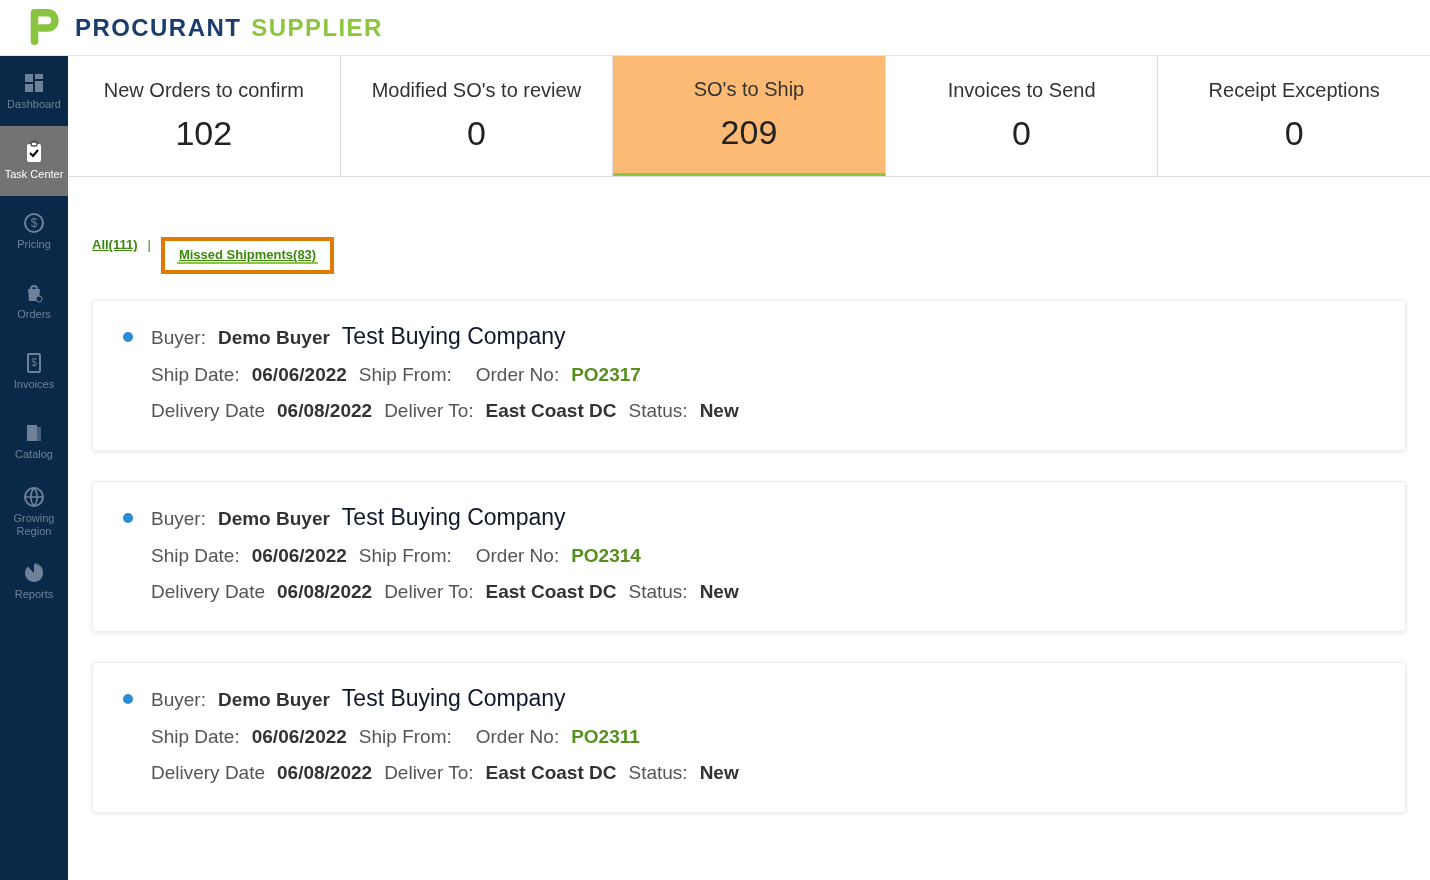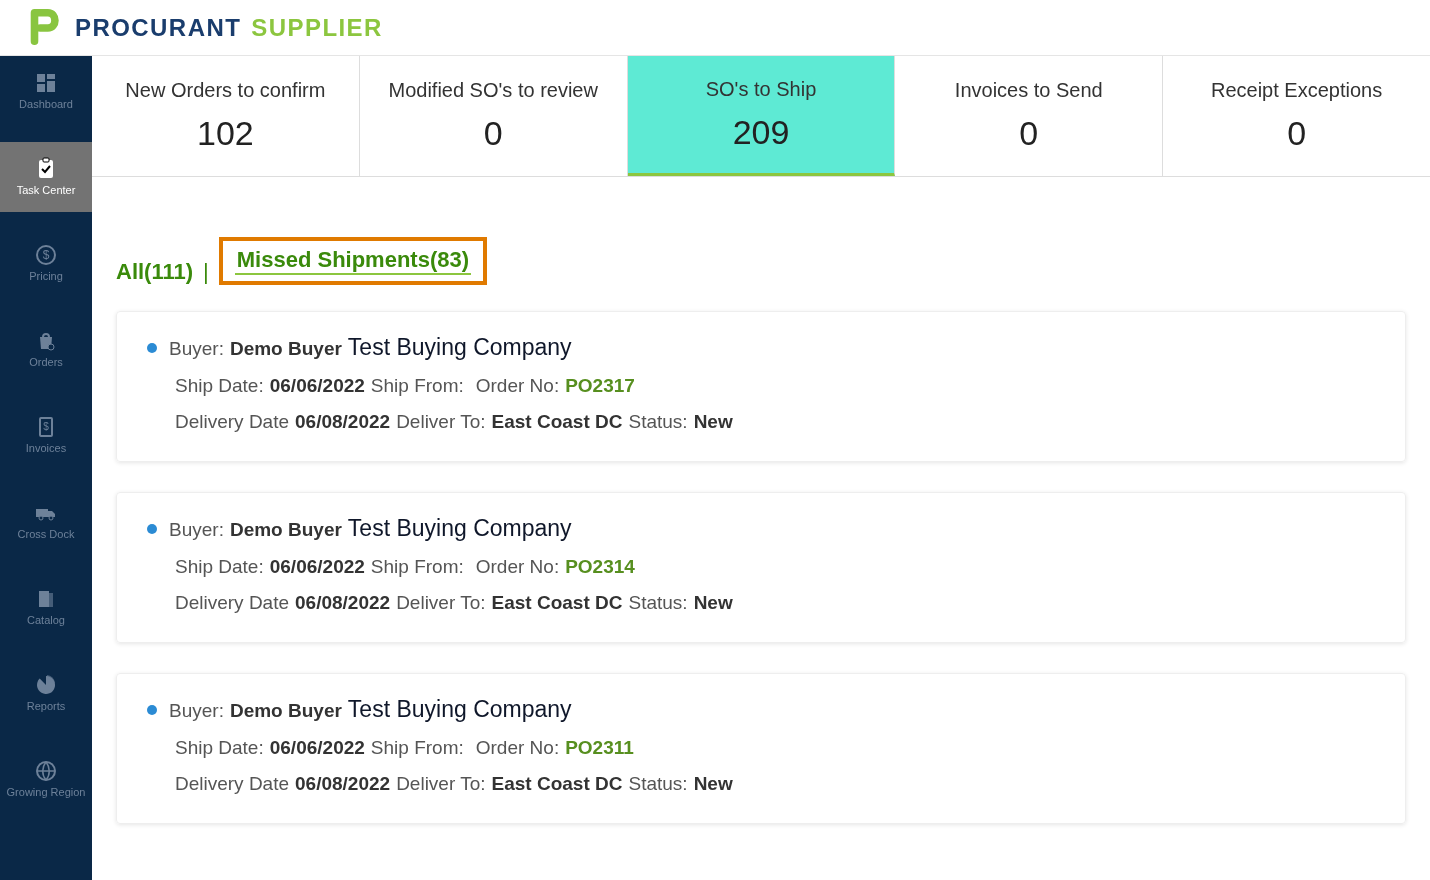--- a/index.html
+++ b/index.html
@@ -5,45 +5,45 @@
     * { margin: 0; padding: 0; box-sizing: border-box; font-family: Arial, Helvetica, sans-serif; }
     body { width: 1430px; height: 880px; background: #fff; overflow: hidden; }
 
     .topbar { height: 56px; display: flex; align-items: center; padding-left: 25px; border-bottom: 1px solid #e5e5e5; }
     .logo-mark { width: 38px; height: 38px; margin-right: 12px; }
     .brand-primary { font-size: 24px; font-weight: 800; color: #1a3d6d; letter-spacing: .06em; }
     .brand-secondary { font-size: 24px; font-weight: 800; color: #8cc63f; letter-spacing: .06em; margin-left: 10px; }
 
     .shell { display: flex; height: calc(100% - 56px); }
 
-    .sidebar { width: 92px; background: #0a2847; display: flex; flex-direction: column; gap: 16px; }
+    .sidebar { width: 68px; background: #0a2847; display: flex; flex-direction: column; }
     .side-item { display: flex; flex-direction: column; align-items: center; justify-content: center; gap: 3px; height: 70px; color: #6d8199; cursor: pointer; text-decoration: none; }
     .side-item.active { background: #737373; color: #fff; }
     .side-item .icon { width: 24px; height: 24px; }
     .side-item .label { font-size: 11px; text-align: center; line-height: 1.1; }
 
     .content { flex: 1; display: flex; flex-direction: column; }
 
     .stat-row { display: flex; border-bottom: 1px solid #ddd; }
     .stat-card { flex: 1; height: 120px; display: flex; flex-direction: column; align-items: center; justify-content: center; cursor: pointer; border-right: 1px solid #ddd; }
     .stat-card:last-child { border-right: none; }
-    .stat-card.selected { background: #5eead4; border-bottom: 3px solid #8cc63f; }
+    .stat-card.selected { background: #fdba74; border-bottom: 3px solid #8cc63f; }
     .stat-title { font-size: 20px; color: #333; }
     .stat-value { font-size: 34px; margin-top: 12px; color: #222; }
 
     .body-area { padding: 0 24px 20px 24px; }
 
-    .filter-tabs { display: flex; align-items: flex-end; margin: 60px 0 26px 0; font-size: 22px; font-weight: 700; color: #3a8a0b; }
+    .filter-tabs { display: flex; align-items: flex-start; margin: 60px 0 26px 0; font-size: 13px; font-weight: 700; color: #3a8a0b; text-decoration: underline; }
     .filter-tab { cursor: pointer; }
     .filter-sep { margin: 0 10px; color: #3a8a0b; font-weight: 400; }
     .filter-tabs .highlighted { border: 4px solid #e07a00; padding: 6px 14px 8px 14px; position: relative; }
     .filter-tabs .underline { position: absolute; left: 12px; right: 12px; bottom: 6px; height: 2px; background: #8cc63f; }
 
     .order-card { border-radius: 4px; box-shadow: 0 1px 4px rgba(0,0,0,.1); padding: 22px 30px 28px 30px; margin: 0 0 30px 0; border: 1px solid #eee; }
-    .order-line { display: flex; align-items: baseline; flex-wrap: wrap; gap: 6px; color: #444; font-size: 19px; margin-top: 14px; }
+    .order-line { display: flex; align-items: baseline; flex-wrap: wrap; gap: 12px; color: #444; font-size: 19px; margin-top: 14px; }
     .order-line:first-child { margin-top: 0; }
     .dot { width: 10px; height: 10px; background: #2b8bd4; border-radius: 50%; display: inline-block; margin-right: 6px; align-self: center; }
     .lbl { color: #555; }
     .val { font-weight: 700; color: #333; }
     .company { font-size: 23px; color: #0f172a; }
     .po { color: #578f1f; font-weight: 700; cursor: pointer; }
     .indent { margin-left: 28px; }
   </style>
 </head>
 <body>
@@ -105,54 +105,43 @@
         <svg viewBox="0 0 24 24" width="24" height="24">
             <rect x="6" y="3" width="12" height="18" rx="1" fill="none" stroke="#6d8199" stroke-width="2"></rect>
             <text x="12" y="15" text-anchor="middle" font-size="10" fill="#6d8199">$</text>
           </svg>
       </span>
       <span class="label">Invoices</span>
     </a>
     <a class="side-item">
       <span class="icon">
         <svg viewBox="0 0 24 24" width="24" height="24">
-            <rect x="2" y="8" width="12" height="8" fill="#6d8199"></rect>
-            <path d="M14 10 h4 l3 3 v3 h-7 z" fill="#6d8199"></path>
-            <circle cx="7" cy="17" r="2" fill="#0a2847" stroke="#6d8199"></circle>
-            <circle cx="17" cy="17" r="2" fill="#0a2847" stroke="#6d8199"></circle>
-          </svg>
-      </span>
-      <span class="label">Cross Dock</span>
-    </a>
-    <a class="side-item">
-      <span class="icon">
-        <svg viewBox="0 0 24 24" width="24" height="24">
             <rect x="5" y="4" width="10" height="16" fill="#6d8199"></rect>
             <rect x="15" y="6" width="4" height="14" fill="#6d8199" opacity=".6"></rect>
           </svg>
       </span>
       <span class="label">Catalog</span>
     </a>
     <a class="side-item">
       <span class="icon">
         <svg viewBox="0 0 24 24" width="24" height="24">
+            <circle cx="12" cy="12" r="9" fill="none" stroke="#6d8199" stroke-width="2"></circle>
+            <path d="M3 12 h18 M12 3 a14 14 0 0 1 0 18 M12 3 a14 14 0 0 0 0 18" fill="none" stroke="#6d8199" stroke-width="1.5"></path>
+          </svg>
+      </span>
+      <span class="label">Growing Region</span>
+    </a>
+    <a class="side-item">
+      <span class="icon">
+        <svg viewBox="0 0 24 24" width="24" height="24">
             <path d="M12 12 V3 a9 9 0 1 1 -6.3 2.6 z" fill="#6d8199"></path>
             <path d="M13 2 a9 9 0 0 1 8 8 h-8 z" fill="#6d8199" opacity=".6"></path>
           </svg>
       </span>
       <span class="label">Reports</span>
-    </a>
-    <a class="side-item">
-      <span class="icon">
-        <svg viewBox="0 0 24 24" width="24" height="24">
-            <circle cx="12" cy="12" r="9" fill="none" stroke="#6d8199" stroke-width="2"></circle>
-            <path d="M3 12 h18 M12 3 a14 14 0 0 1 0 18 M12 3 a14 14 0 0 0 0 18" fill="none" stroke="#6d8199" stroke-width="1.5"></path>
-          </svg>
-      </span>
-      <span class="label">Growing Region</span>
     </a>
   </nav>
 
   <main class="content">
     <div class="stat-row">
       <div class="stat-card">
         <div class="stat-title">New Orders to confirm</div>
         <div class="stat-value">102</div>
       </div>
       <div class="stat-card">

